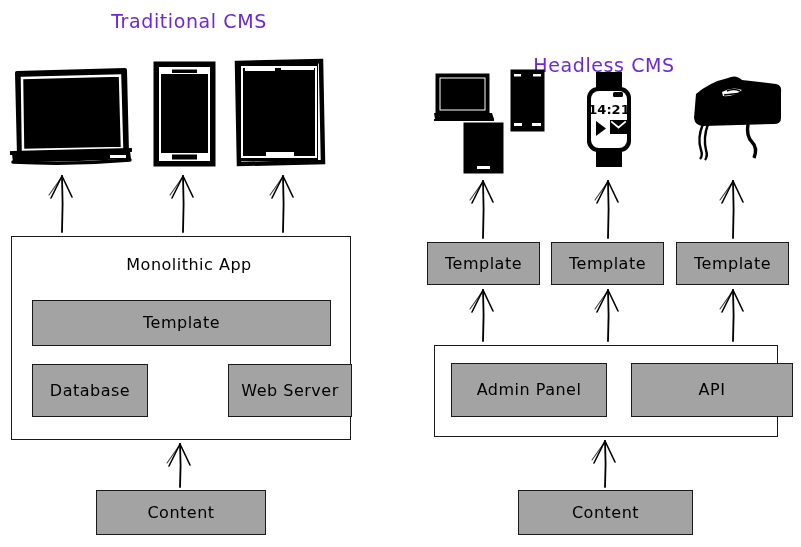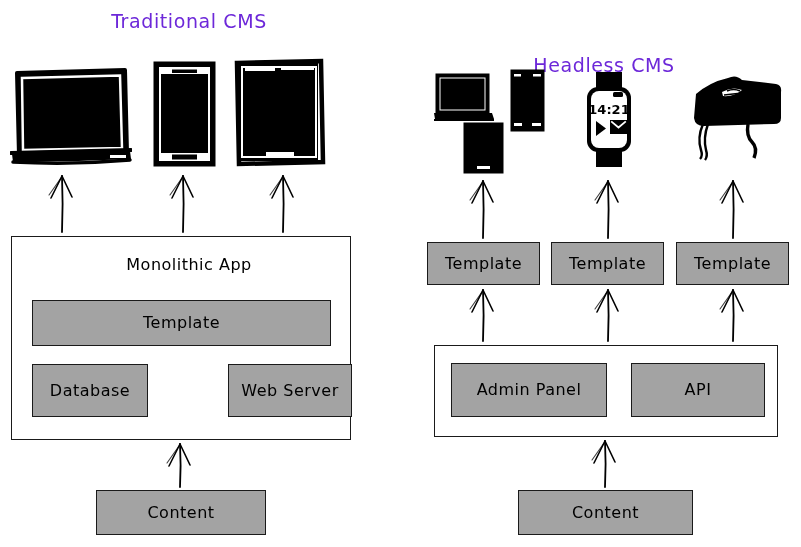--- a/index.html
+++ b/index.html
@@ -214,21 +214,21 @@
     <div class="node-box" style="left:676px; top:242px; width:113px; height:43px; font-size:16px;">
       <span class="node-label">Template</span>
     </div>
 
     <div class="container-box" style="left:434px; top:345px; width:344px; height:92px;"></div>
 
     <div class="node-box" style="left:451px; top:363px; width:156px; height:54px; font-size:16px;">
       <span class="node-label">Admin Panel</span>
     </div>
 
-    <div class="node-box" style="left:631px; top:363px; width:134px; height:54px; font-size:16px;">
+    <div class="node-box" style="left:631px; top:363px; width:162px; height:54px; font-size:16px;">
       <span class="node-label">API</span>
     </div>
 
     <div class="node-box" style="left:518px; top:490px; width:175px; height:45px; font-size:16px;">
       <span class="node-label">Content</span>
     </div>
   </div>
 
   <svg id="arrows">
       <g>

